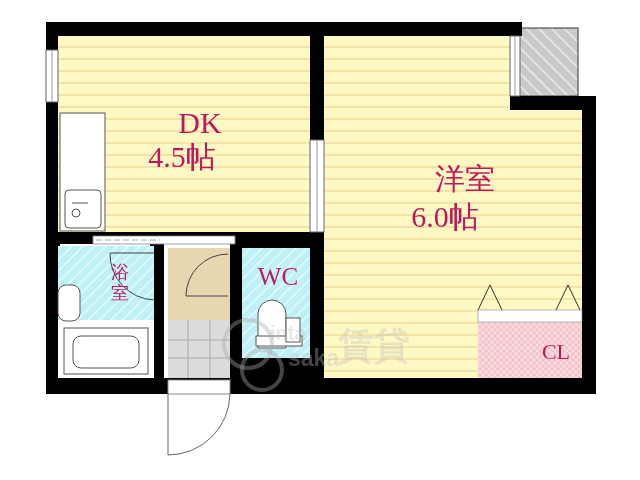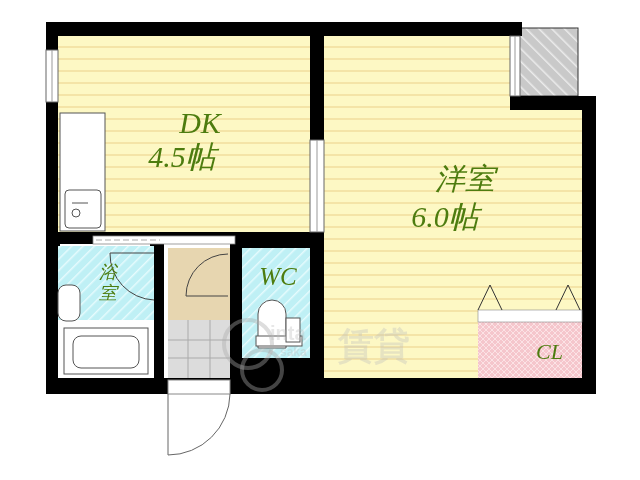--- a/index.html
+++ b/index.html
@@ -1,18 +1,18 @@
 <!DOCTYPE html>
 <html><head>
 <meta charset="utf-8">
 <style>
   html,body{margin:0;padding:0;background:#fff;}
   body{width:640px;height:480px;position:relative;overflow:hidden;font-family:"Liberation Serif","DejaVu Serif",serif;}
   #plan{position:absolute;left:0;top:0;width:640px;height:480px;}
-  .lbl{position:absolute;color:#4d7c0f;text-align:center;line-height:1;white-space:nowrap;font-style:italic;}
+  .lbl{position:absolute;color:#be185d;text-align:center;line-height:1;white-space:nowrap;}
   .lbl-lg{font-size:30px;}
   .lbl-md{font-size:22px;}
   .lbl-sm{font-size:18px;}
   .wm{position:absolute;color:#bdbdbd;opacity:.35;font-family:"Liberation Sans",sans-serif;font-weight:bold;}
 </style>
 </head>
 <body>
 
 <svg id="plan" viewBox="0 0 640 480" xmlns="http://www.w3.org/2000/svg">
   <defs>
@@ -114,19 +114,19 @@
   </g>
 
   <circle cx="248" cy="344" r="24" fill="none" stroke="#aaa" stroke-opacity="0.4" stroke-width="4"></circle>
   <circle cx="262" cy="370" r="20" fill="none" stroke="#aaa" stroke-opacity="0.4" stroke-width="4"></circle>
 </svg>
 
 <div class="lbl lbl-lg" style="left:160px;top:108px;width:80px;">DK</div>
 <div class="lbl lbl-lg" style="left:137px;top:142px;width:90px;">4.5帖</div>
 <div class="lbl lbl-lg" style="left:420px;top:164px;width:90px;">洋室</div>
 <div class="lbl lbl-lg" style="left:395px;top:202px;width:100px;">6.0帖</div>
-<div class="lbl lbl-sm" style="left:98px;top:262px;width:20px;white-space:normal;line-height:1.15;">浴室</div>
+<div class="lbl lbl-sm" style="left:110px;top:262px;width:20px;white-space:normal;line-height:1.15;">浴室</div>
 <div class="lbl lbl-md" style="left:254px;top:264px;width:48px;font-size:25px;">WC</div>
-<div class="lbl lbl-md" style="left:503px;top:341px;width:60px;text-align:right;">CL</div>
+<div class="lbl lbl-md" style="left:526px;top:341px;width:60px;">CL</div>
 
 <div class="wm" style="left:270px;top:322px;font-size:20px;">inta</div>
-<div class="wm" style="left:280px;top:345px;font-size:12px;text-align:center;">saka</div>
+<div class="wm" style="left:288px;top:345px;font-size:23px;text-align:center;">saka</div>
 <div class="wm" style="left:338px;top:322px;font-size:36px;">賃貸</div>
 
 </body></html>

